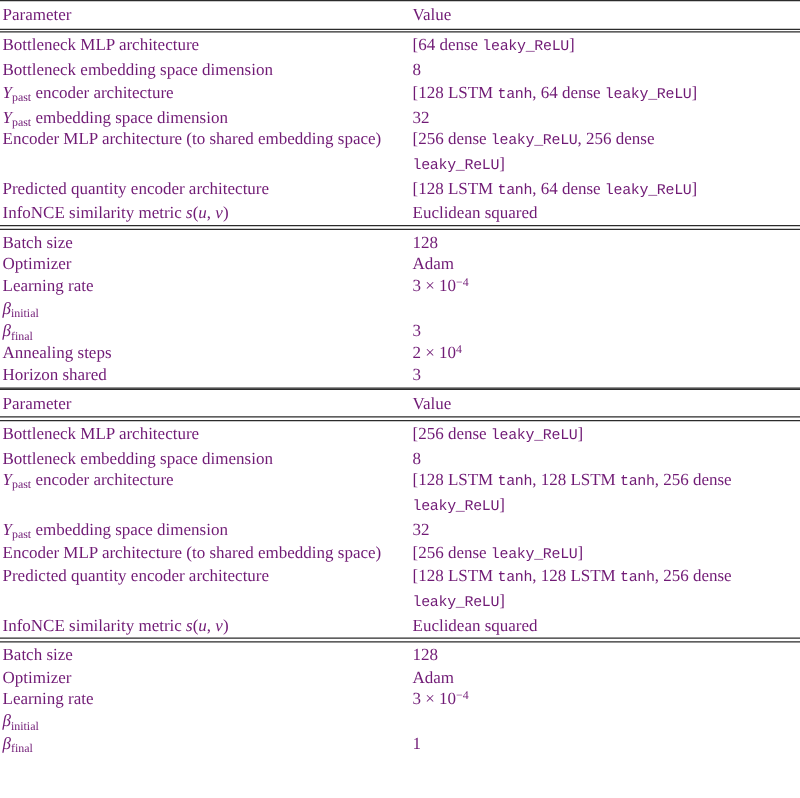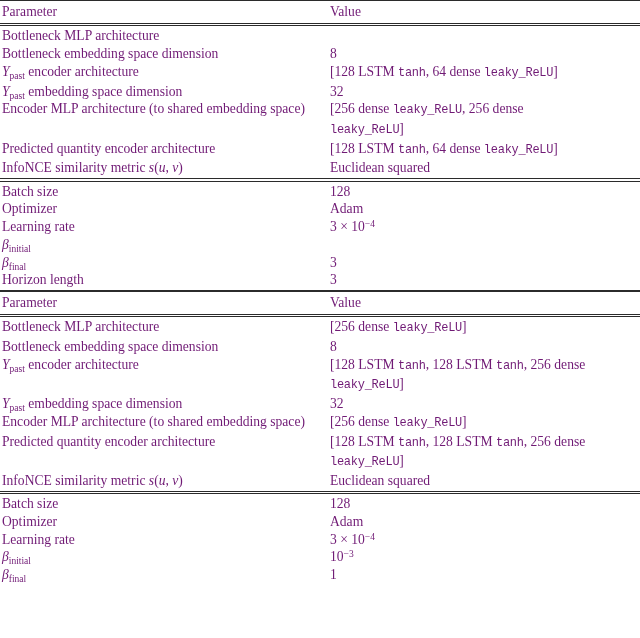--- a/index.html
+++ b/index.html
@@ -79,20 +79,21 @@
   <section class="ptable">
     <div class="rule single"></div>
     <div class="trow head">
       <div class="cell param">Parameter</div>
       <div class="cell value">Value</div>
     </div>
     <div class="rule double"></div>
     <div class="rows">
         <div class="trow">
           <div class="cell param">Bottleneck MLP architecture</div>
+          <div class="cell value">[64 dense <code>leaky_ReLU</code>]</div>
         </div>
         <div class="trow">
           <div class="cell param">Bottleneck embedding space dimension</div>
           <div class="cell value">8</div>
         </div>
         <div class="trow">
           <div class="cell param"><i>Y</i><sub>past</sub> encoder architecture</div>
           <div class="cell value">[128 LSTM <code>tanh</code>, 64 dense <code>leaky_ReLU</code>]</div>
         </div>
         <div class="trow">
@@ -127,21 +128,25 @@
           <div class="cell value">3 × 10<sup>−4</sup></div>
         </div>
         <div class="trow">
           <div class="cell param"><i>β</i><sub>initial</sub></div>
         </div>
         <div class="trow">
           <div class="cell param"><i>β</i><sub>final</sub></div>
           <div class="cell value">3</div>
         </div>
         <div class="trow">
-          <div class="cell param">Horizon length</div>
+          <div class="cell param">Annealing steps</div>
+          <div class="cell value">2 × 10<sup>4</sup></div>
+        </div>
+        <div class="trow">
+          <div class="cell param">Horizon shared</div>
           <div class="cell value">3</div>
         </div>
       </div>
     <div class="rule single"></div>
   </section>
 
   <section class="ptable">
     <div class="rule single"></div>
     <div class="trow head">
       <div class="cell param">Parameter</div>
@@ -187,21 +192,20 @@
         <div class="trow">
           <div class="cell param">Optimizer</div>
           <div class="cell value">Adam</div>
         </div>
         <div class="trow">
           <div class="cell param">Learning rate</div>
           <div class="cell value">3 × 10<sup>−4</sup></div>
         </div>
         <div class="trow">
           <div class="cell param"><i>β</i><sub>initial</sub></div>
-          <div class="cell value">10<sup>−3</sup></div>
         </div>
         <div class="trow">
           <div class="cell param"><i>β</i><sub>final</sub></div>
           <div class="cell value">1</div>
         </div>
       </div>
   </section>
 
 </div>
 

